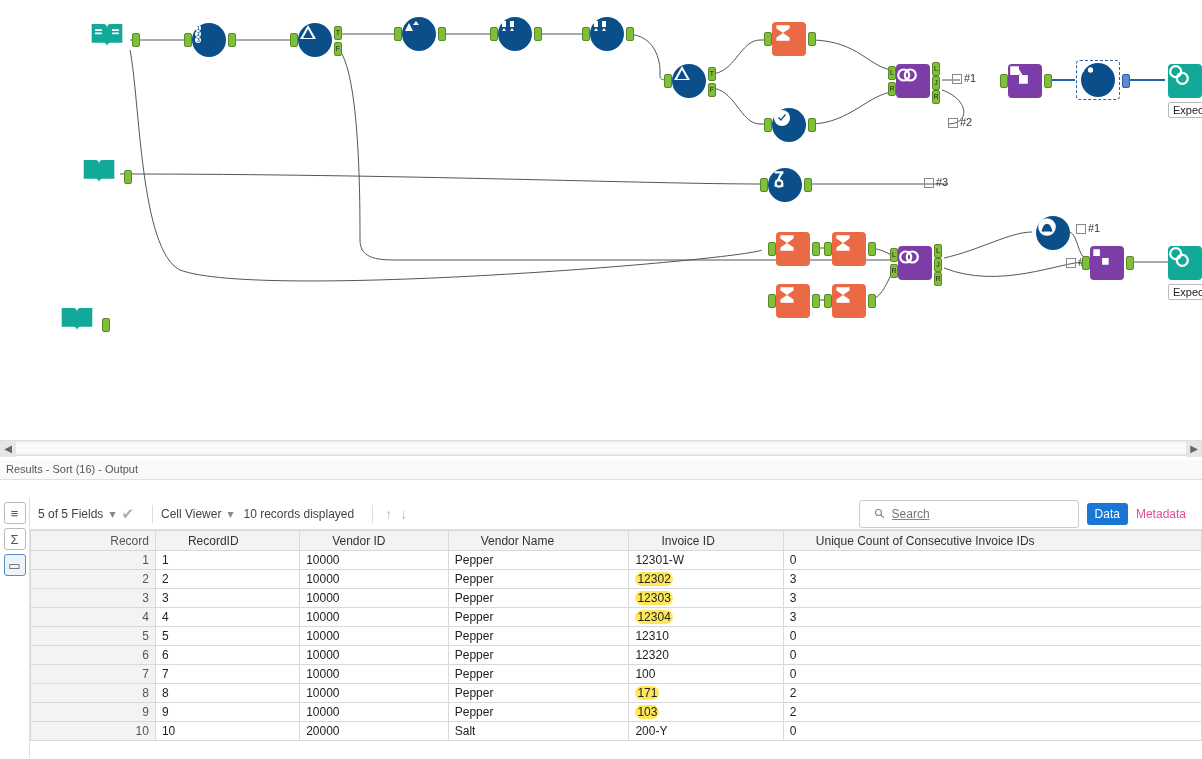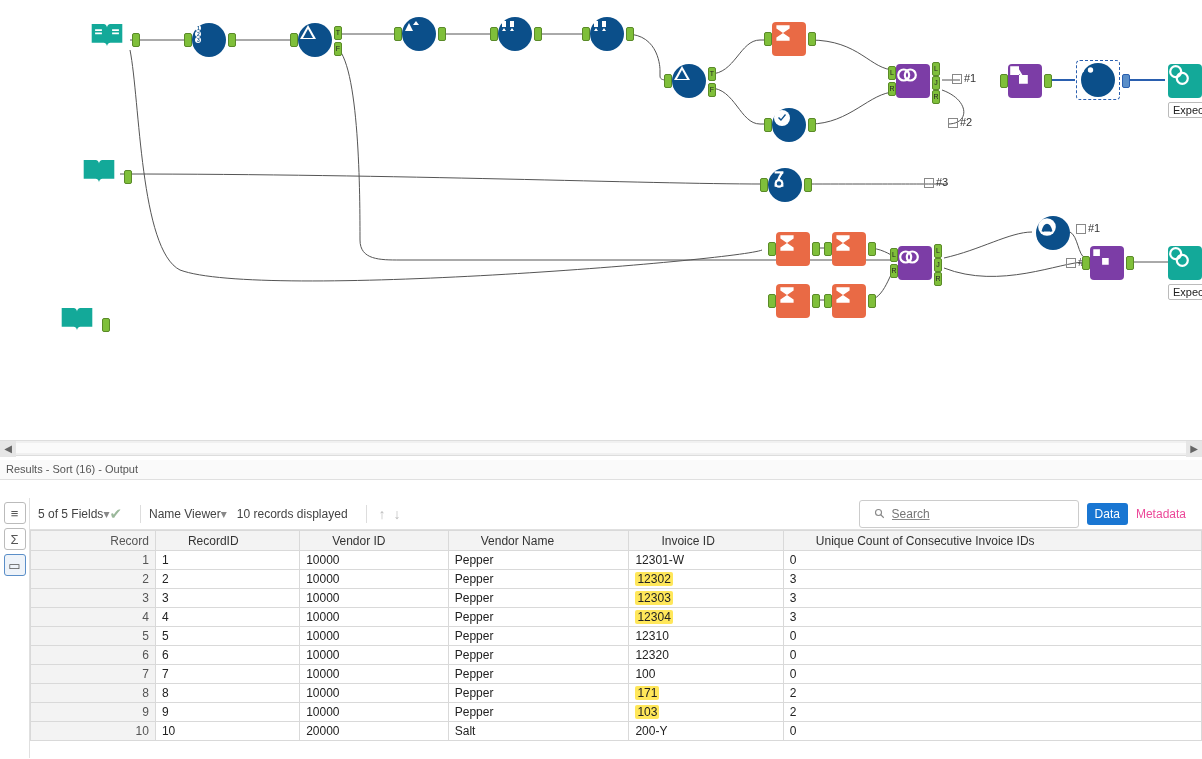--- a/index.html
+++ b/index.html
@@ -22,37 +22,37 @@
   .annot .port{display:inline-block;width:10px;height:10px;border:1px solid #888;margin-right:2px;vertical-align:middle;}
   .tag{position:absolute;border:1px solid #bbb;border-radius:2px;padding:1px 4px;font-size:11px;background:#fff;}
   .scrollbar-h{position:absolute;left:0;top:440px;width:1202px;height:16px;background:#f0f0f0;border-top:1px solid #ddd;border-bottom:1px solid #ddd;}
   .scrollbar-h .arrow{position:absolute;top:0;width:16px;height:16px;background:#e6e6e6;font-size:10px;line-height:16px;text-align:center;color:#666;}
   .scrollbar-h .track{position:absolute;left:16px;right:16px;top:2px;bottom:2px;background:#fafafa;}
   .results-title{position:absolute;left:0;top:460px;width:1202px;height:20px;padding:3px 6px;font-size:11px;color:#555;background:#fafafa;border-bottom:1px solid #e0e0e0;}
   .sidetabs{position:absolute;left:0;top:498px;width:30px;height:260px;background:#fff;border-right:1px solid #e0e0e0;display:flex;flex-direction:column;align-items:center;padding-top:4px;gap:4px;}
   .sidetabs .st{width:22px;height:22px;border:1px solid #bbb;border-radius:3px;display:flex;align-items:center;justify-content:center;font-size:13px;color:#555;}
   .sidetabs .st.active{background:#eef3f9;border-color:#5a8ec8;}
   .toolbar-inner{position:absolute;left:30px;right:0;top:498px;height:32px;display:flex;align-items:center;padding:0 8px;border-bottom:1px solid #e0e0e0;background:#fff;z-index:2;border-top:1px solid transparent;}
-  .toolbar-inner .grp{display:flex;align-items:center;gap:0;margin-right:10px;color:#444;}
+  .toolbar-inner .grp{display:flex;align-items:center;gap:6px;margin-right:10px;color:#444;}
   .toolbar-inner .sep{width:1px;height:18px;background:#ddd;margin:0 8px;}
   .toolbar-inner .check{color:#9bb89b;font-size:15px;}
   .toolbar-inner .arrow-btn{color:#bbb;font-size:14px;cursor:default;padding:2px 4px;}
   .toolbar-inner .spacer{flex:1;}
   .search{display:flex;align-items:center;border:1px solid #ccc;border-radius:3px;height:28px;width:220px;padding:0 14px;color:#888;text-decoration:underline;}
   .search svg{width:12px;height:12px;margin-right:4px;}
   .search input{border:none;outline:none;font-size:12px;flex:1;}
   .btn{height:22px;padding:0 8px;border-radius:3px;font-size:12px;display:flex;align-items:center;cursor:pointer;}
   .btn.primary{background:#1976d2;color:#fff;}
   .btn.fade{background:transparent;color:#ec4899;}
   .grid{position:absolute;left:30px;top:530px;right:0;bottom:0;background:#fff;overflow:hidden;}
   table{border-collapse:collapse;width:100%;}
   th,td{border:1px solid #d9d9d9;padding:2px 6px;text-align:left;font-size:12px;height:18px;white-space:nowrap;}
   th{background:#f3f3f3;font-weight:normal;color:#333;padding-left:32px;}
   th.recnum, td.recnum{width:60px;text-align:right;background:#f3f3f3;color:#555;}
-  .hl{background:#ffe75a;display:inline-block;padding:0 2px;border-radius:2px;}
+  .hl{background:#ffe75a;display:inline-block;padding:0 2px;border-radius:7px;}
   .thead-row th{height:20px;}
   .col-record{width:70px;}
   .col-id{width:84px;}
   .col-vendor{width:90px;}
   .col-vname{width:106px;}
   .col-invoice{width:96px;}
   .col-unique{width:260px;}
   .book-svg{width:34px;height:28px;}
 </style>
 </head>
@@ -339,21 +339,21 @@
 </div>
 
 <div class="toolbar-inner">
   <div class="grp">
     <span>5 of 5 Fields</span>
         <span style="color:#888;">▾</span>
     <span class="check">✔</span>
   </div>
   <div class="sep"></div>
   <div class="grp">
-    <span>Name Viewer</span>
+    <span>Cell Viewer</span>
         <span style="color:#888;">▾</span>
   </div>
   <div class="grp">
     <span>10 records displayed</span>
   </div>
   <div class="sep"></div>
   <div class="arrow-btn">↑</div>
   <div class="arrow-btn">↓</div>
   <div class="spacer"></div>
   <div class="search">

